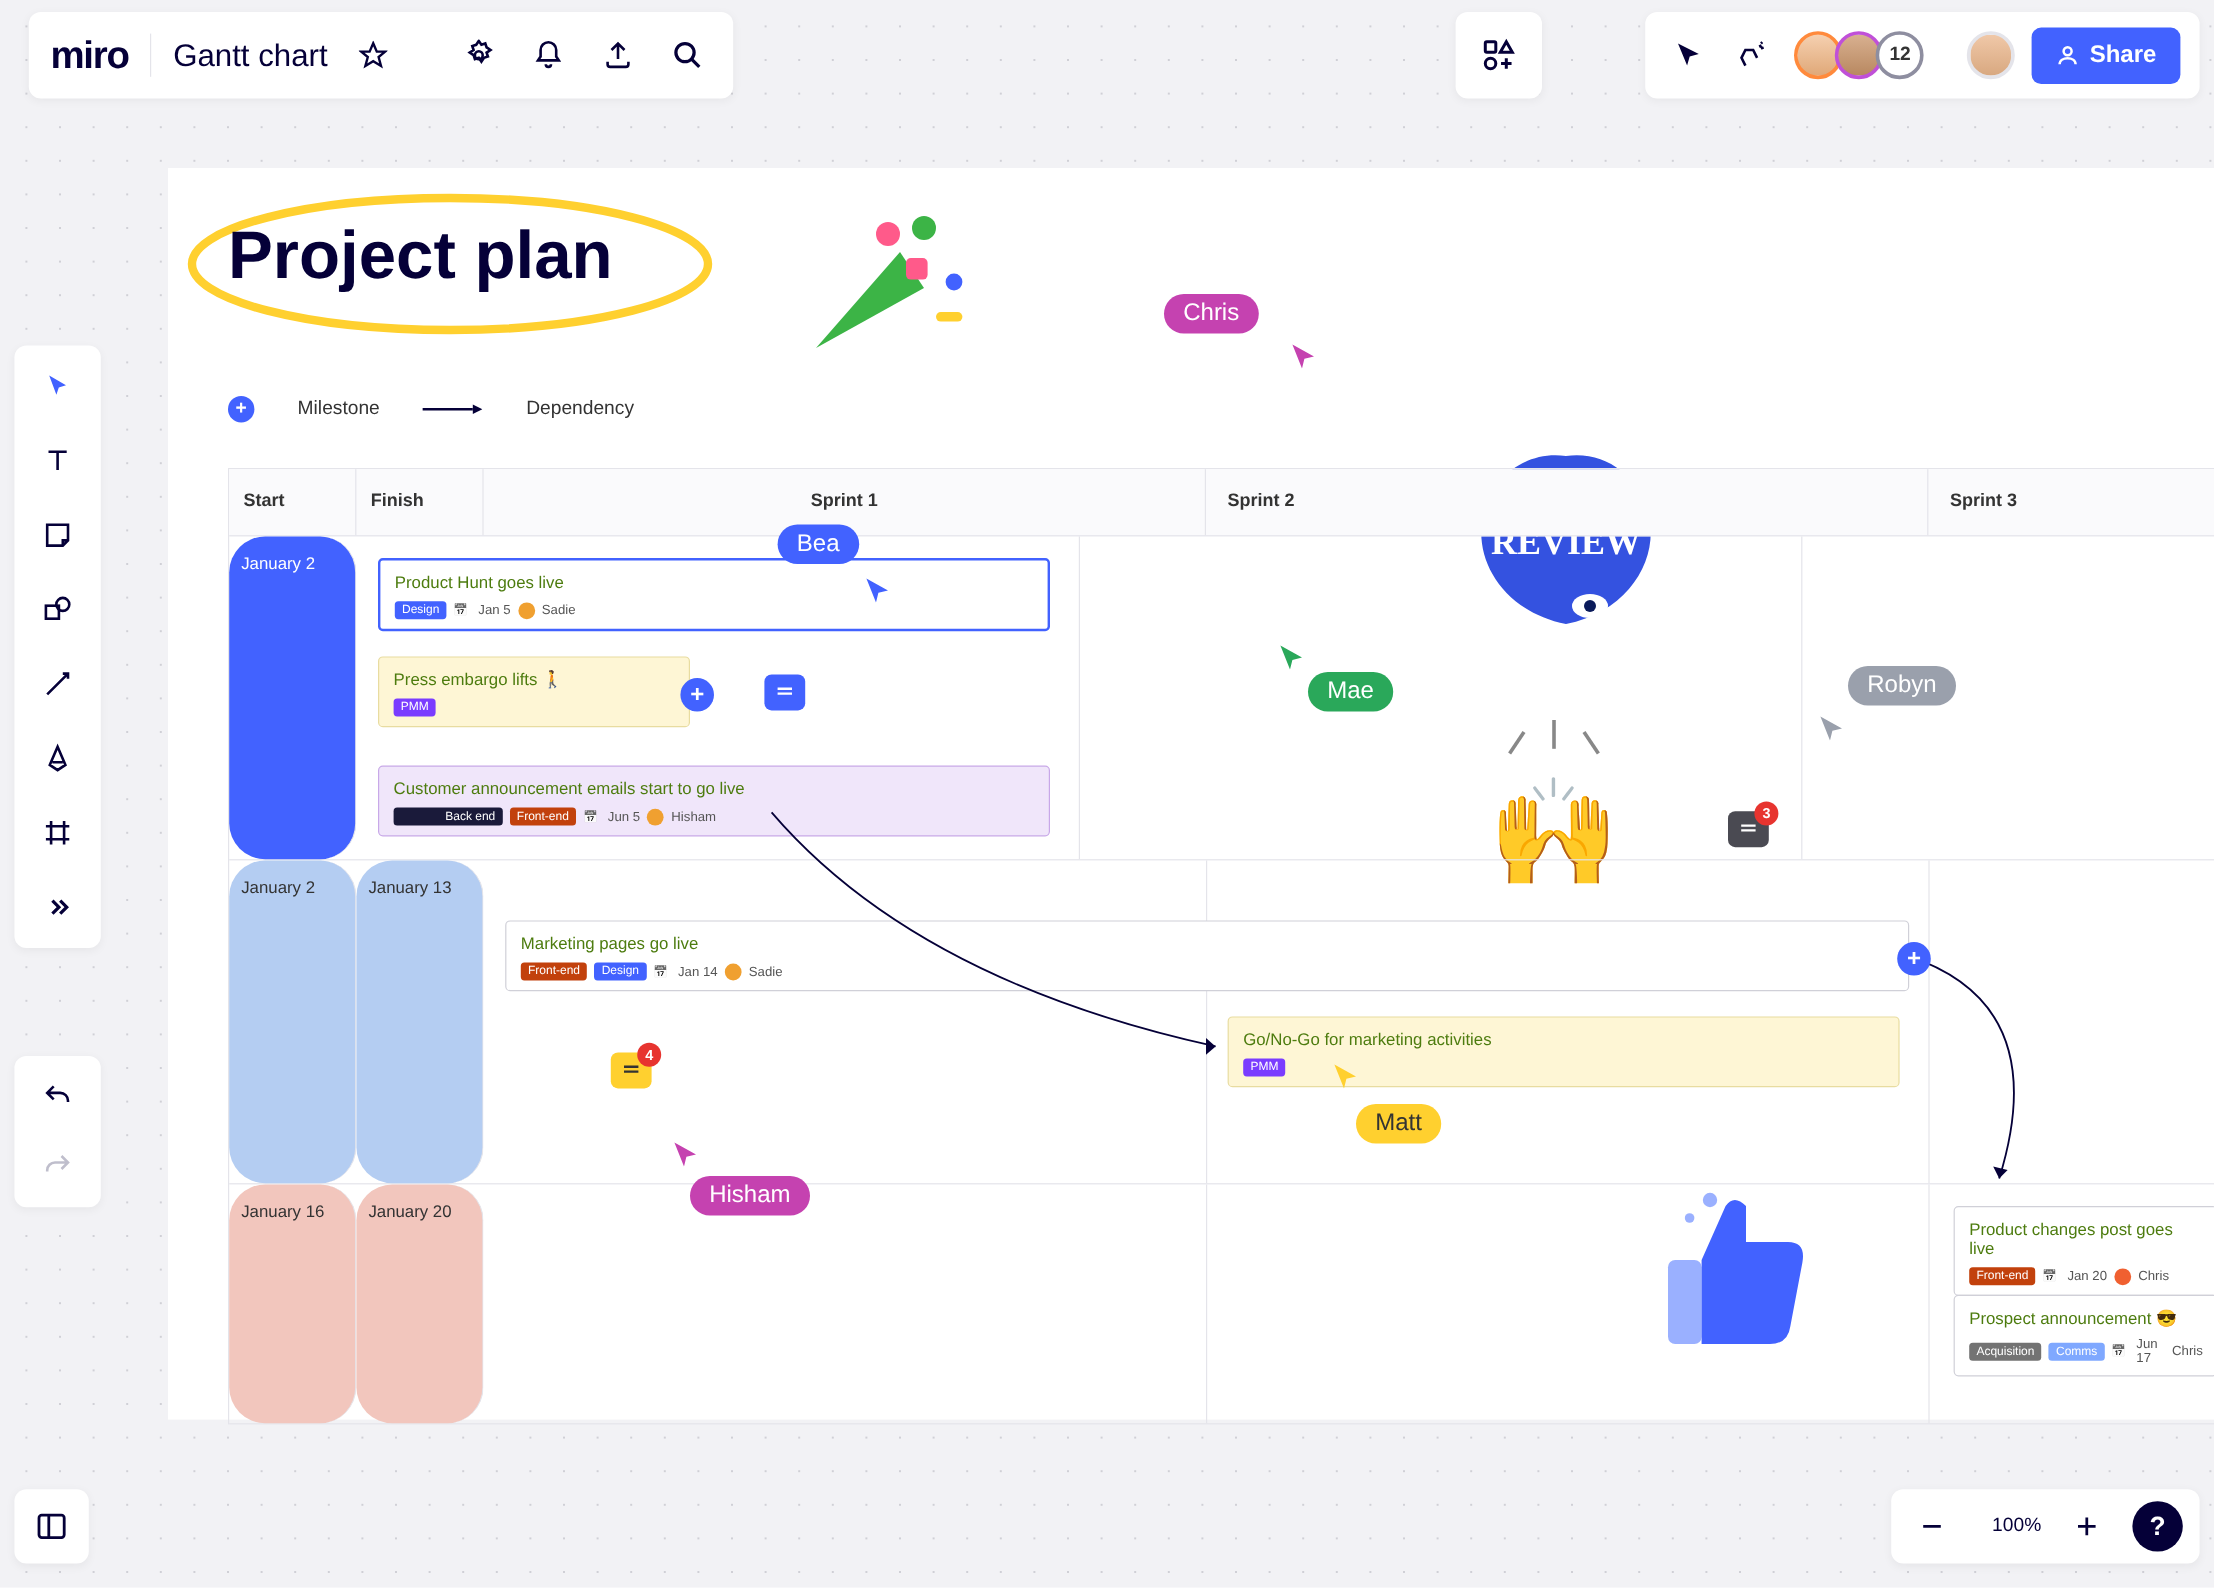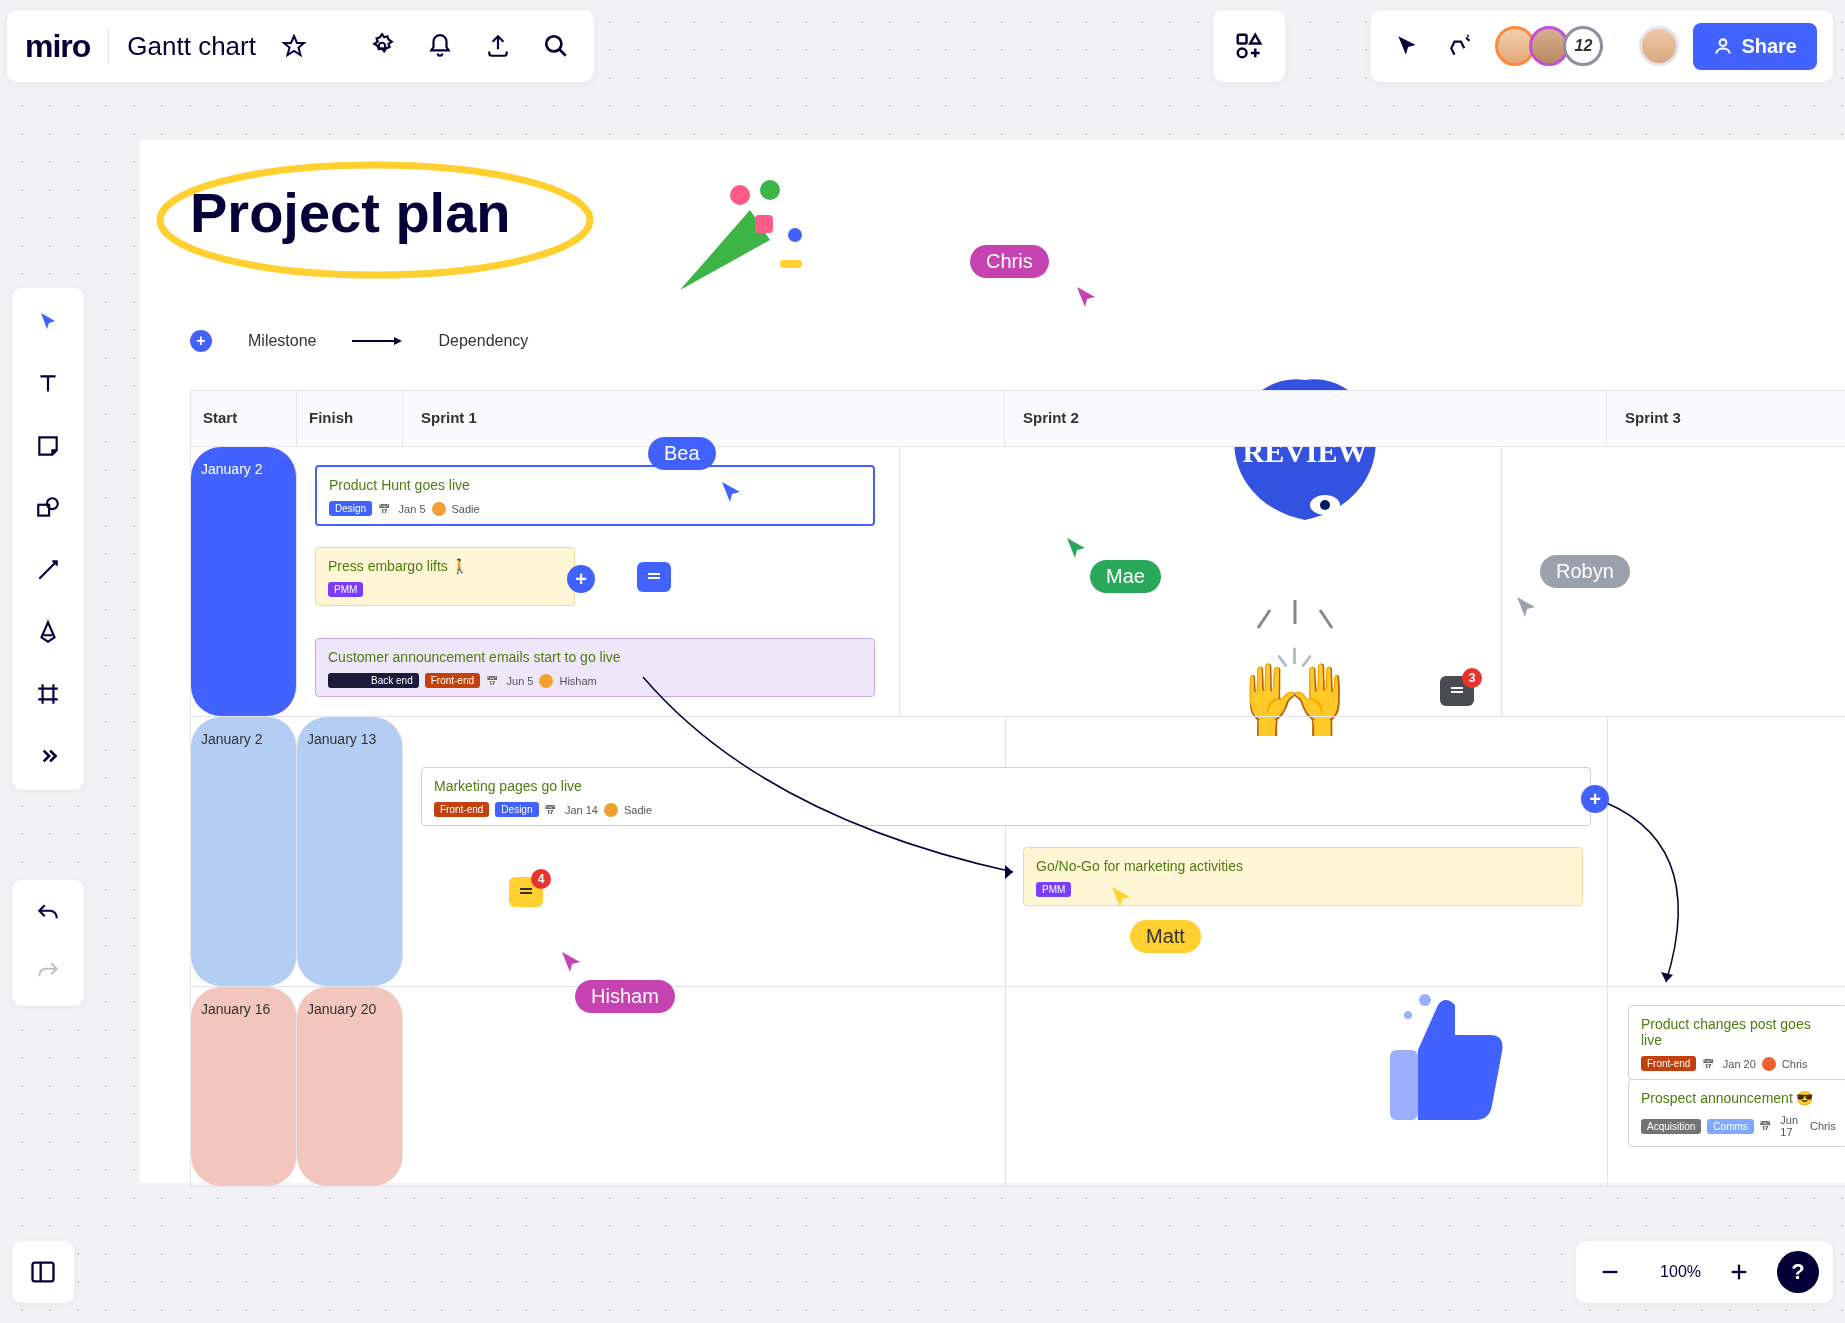--- a/index.html
+++ b/index.html
@@ -19,31 +19,31 @@
 .top-left-bar, .top-right-cluster, .top-apps-btn {
   position: absolute;
   top: 10px;
   height: 72px;
   background: #fff;
   border-radius: 10px;
   display: flex;
   align-items: center;
   box-shadow: 0 2px 8px rgba(0,0,0,0.05);
 }
-.top-left-bar { left: 7px; padding: 0 18px; gap: 18px; }
+.top-left-bar { left: 24px; padding: 0 18px; gap: 18px; }
 .logo { font-weight: 900; font-size: 32px; letter-spacing: -1px; color: #050038; }
 .divider { width: 1px; height: 36px; background: #e4e4ea; }
 .board-title { font-size: 26px; color: #050038; }
 .icon-btn { width: 40px; height: 40px; display: flex; align-items: center; justify-content: center; cursor: pointer; border-radius: 6px; }
 
 .top-apps-btn { right: 560px; width: 72px; justify-content: center; }
 .top-right-cluster { right: 12px; padding: 0 16px; gap: 14px; }
 
 .avatar { width: 40px; height: 40px; border-radius: 50%; border: 3px solid; display: flex; align-items: center; justify-content: center; font-size: 14px; font-weight: 600; background-size: cover; }
-.avatar-count { background: #fff; border-color: #8e8ea0; color: #333; font-size: 16px; font-weight: 700; font-style: italic; }
+.avatar-count { background: #fff; border-color: #8e8ea0; color: #333; font-size: 16px; font-weight: 700; }
 .share-btn { background: #4262ff; color: #fff; border: none; border-radius: 8px; padding: 12px 20px; font-size: 20px; font-weight: 600; display: flex; align-items: center; gap: 8px; cursor: pointer; }
 
 
 .left-toolbar {
   position: absolute;
   left: 12px;
   top: 288px;
   width: 72px;
   background: #fff;
   border-radius: 10px;
@@ -133,21 +133,21 @@
   position: absolute;
   left: 50px;
   top: 250px;
   right: 0;
   border-top: 1px solid #e4e4ea;
   border-left: 1px solid #e4e4ea;
 }
 .gantt-header { display: flex; height: 56px; border-bottom: 1px solid #e4e4ea; background: #fafafc; font-size: 15px; font-weight: 600; color: #333; }
 .gcol-start { width: 106px; padding: 18px 12px; border-right: 1px solid #e4e4ea; }
 .gcol-finish { width: 106px; padding: 18px 12px; border-right: 1px solid #e4e4ea; }
-.gcol-sprint1 { width: 602px; padding: 18px 18px; border-right: 1px solid #e4e4ea; }
+.gcol-sprint1 { width: 602px; padding: 18px 18px; border-right: 1px solid #e4e4ea; text-align: center; }
 .gcol-sprint2 { width: 602px; padding: 18px 18px; border-right: 1px solid #e4e4ea; }
 .gcol-sprint3 { flex: 1; padding: 18px 18px; }
 
 .gantt-row { display: flex; border-bottom: 1px solid #e4e4ea; position: relative; }
 .gantt-row .date-cell { width: 106px; padding: 14px 10px; font-size: 14px; border-right: 1px solid #e4e4ea; color: #fff; border-radius: 30px; }
 .row1 .date-cell { background: #4262ff; }
 .row2 .date-cell { background: #b4cdf2; color: #333; }
 .row3 .date-cell { background: #f2c6bd; color: #333; }
 .row1 { height: 270px; }
 .row2 { height: 270px; }

